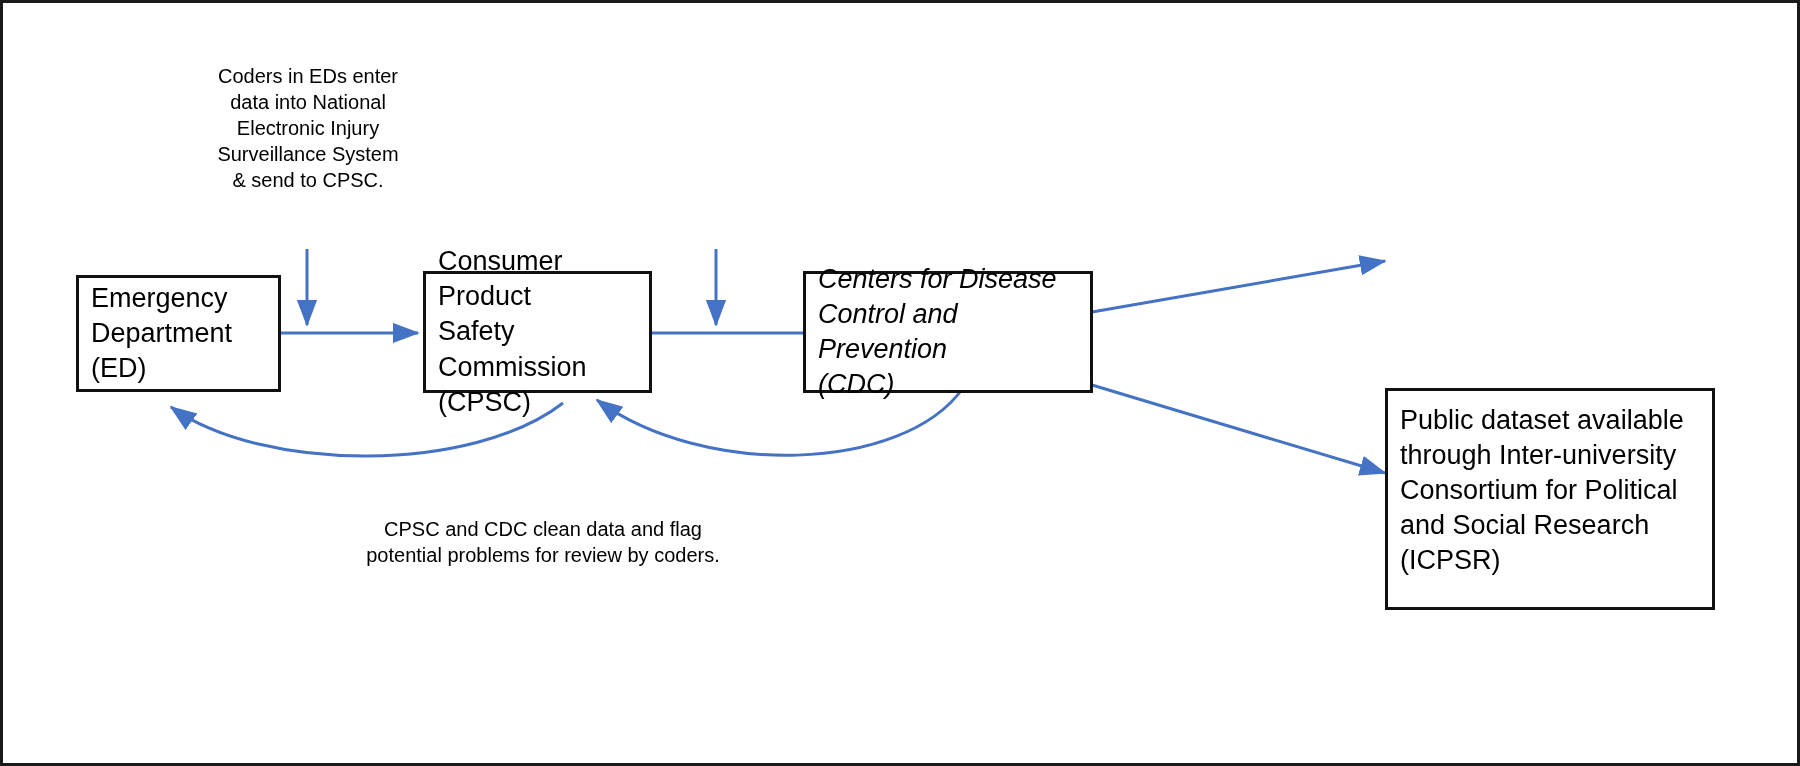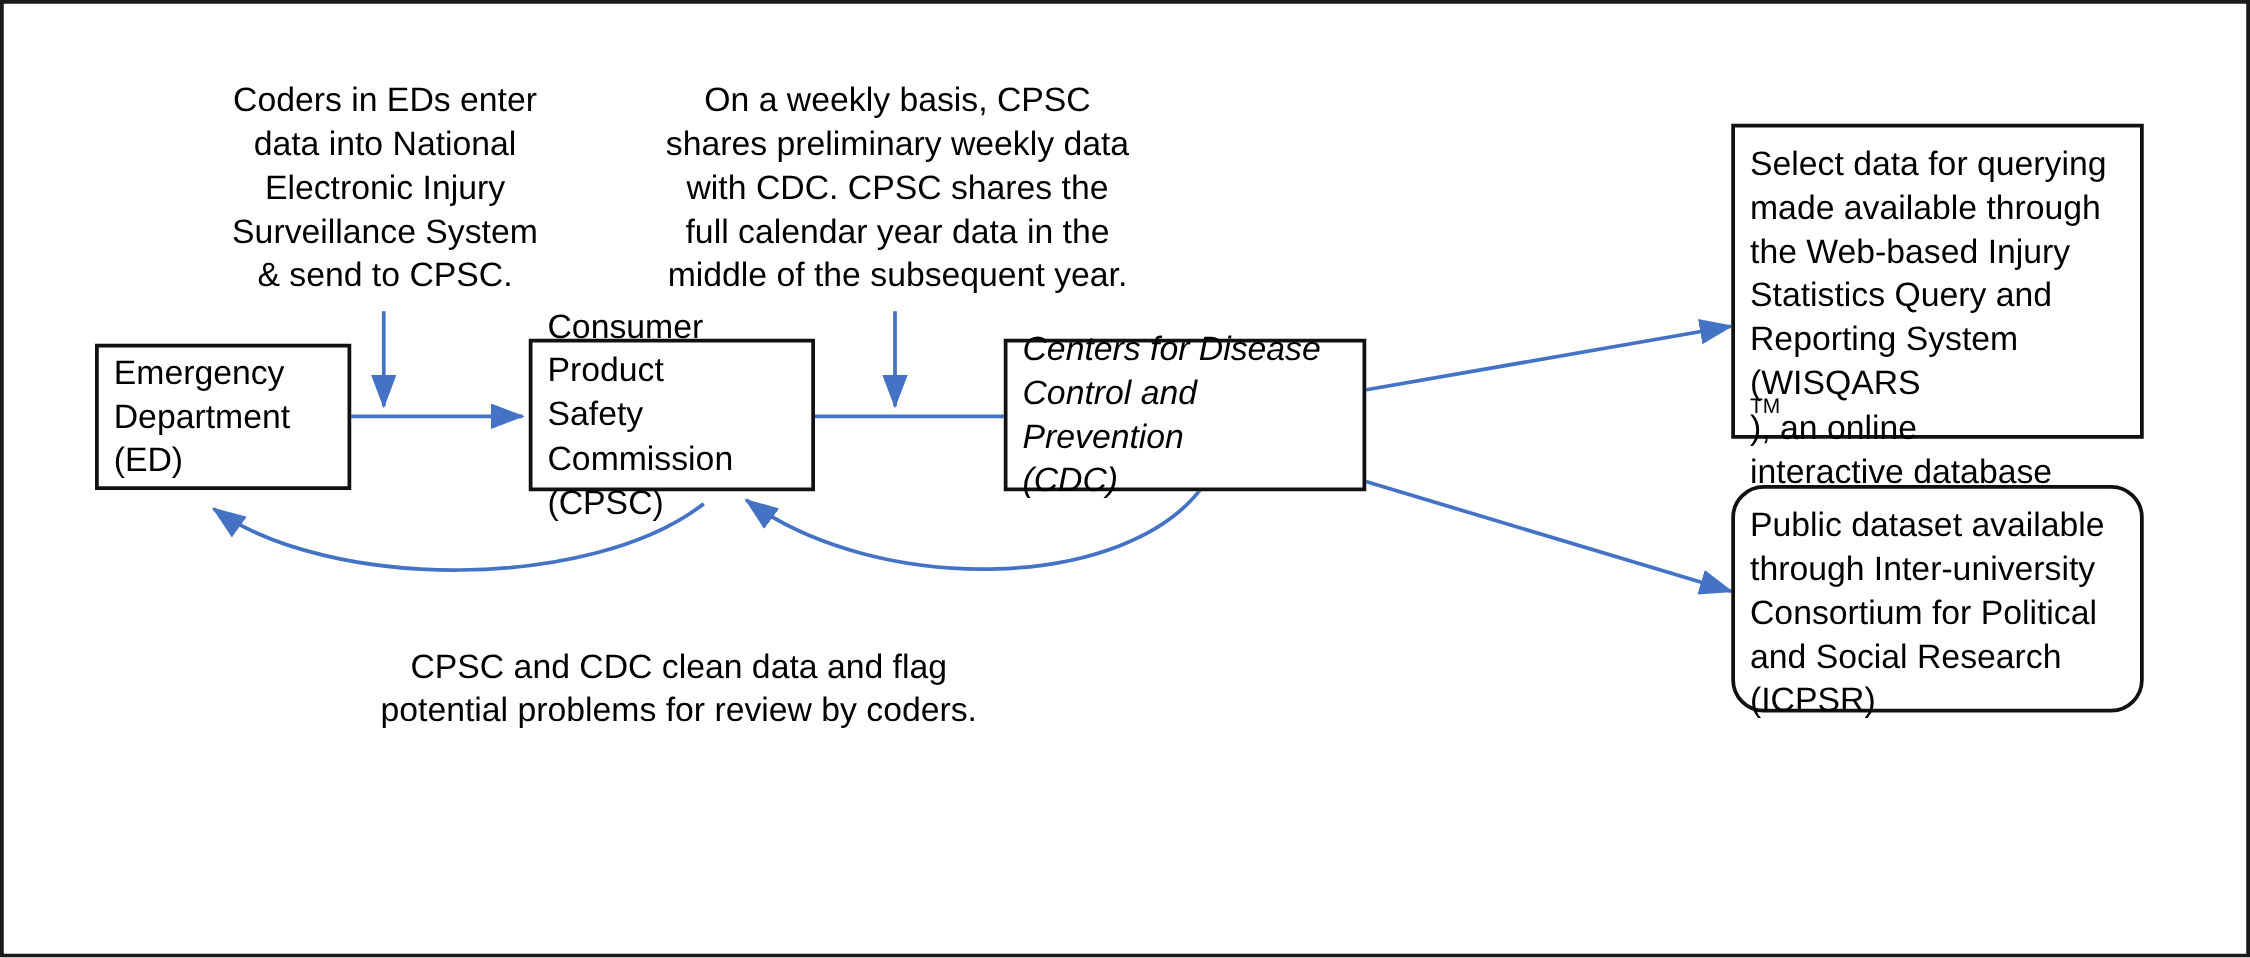--- a/index.html
+++ b/index.html
@@ -40,21 +40,21 @@
     line-height: 1.30;
     color: #000000;
     white-space: pre-line;
   }
   .node.topalign {
     justify-content: flex-start;
     padding-top: 12px;
   }
   .annot {
     position: absolute;
-    font-size: 27px;
+    font-size: 20px;
     line-height: 1.30;
     color: #000000;
     text-align: center;
     white-space: pre-line;
   }
   sup {
     font-size: 0.62em;
     vertical-align: super;
     line-height: 0;
   }
@@ -87,50 +87,36 @@
 
     <path d="M 560 400 C 470 470, 260 470, 168 404" fill="none" stroke="#4472C4" stroke-width="3" marker-end="url(#ah)"></path>
   </svg>
 
   <div class="annot" style="left:150px; top:60px; width:310px;">Coders in EDs enter
 data into National
 Electronic Injury
 Surveillance System
 &amp; send to CPSC.</div>
 
-  <div class="annot" style="left:515px; top:60px; width:400px;">On a weekly basis, CPSC
-shares preliminary weekly data
-with CDC. CPSC shares the
-full calendar year data in the
-middle of the subsequent year.</div>
 
   <div class="annot" style="left:285px; top:513px; width:510px;">CPSC and CDC clean data and flag
 potential problems for review by coders.</div>
 
   <div class="node" style="left:38px; top:272px; width:205px; height:117px;margin-left:35px;">Emergency
 Department
 (ED)</div>
 
   <div class="node" style="left:420px; top:268px; width:229px; height:122px;">Consumer Product
 Safety Commission
 (CPSC)</div>
 
   <div class="node" style="left:800px; top:268px; width:290px; height:122px;font-style:italic;">Centers for Disease
 Control and Prevention
 (CDC)</div>
 
-  <div class="node topalign" style="left:1382px; top:96px; width:330px; height:252px;">
-    <span>Select data for querying
-made available through
-the Web-based Injury
-Statistics Query and
-Reporting System
-(WISQARS</span><sup>TM</sup><span>), an online
-interactive database</span>
-  </div>
 
-  <div class="node topalign" style="left:1382px; top:385px; width:330px; height:182px;border-radius:26px;">Public dataset available
+  <div class="node topalign" style="left:1382px; top:385px; width:330px; height:222px;">Public dataset available
 through Inter-university
 Consortium for Political
 and Social Research
 (ICPSR)</div>
 
 </div>
 
 </body></html>

